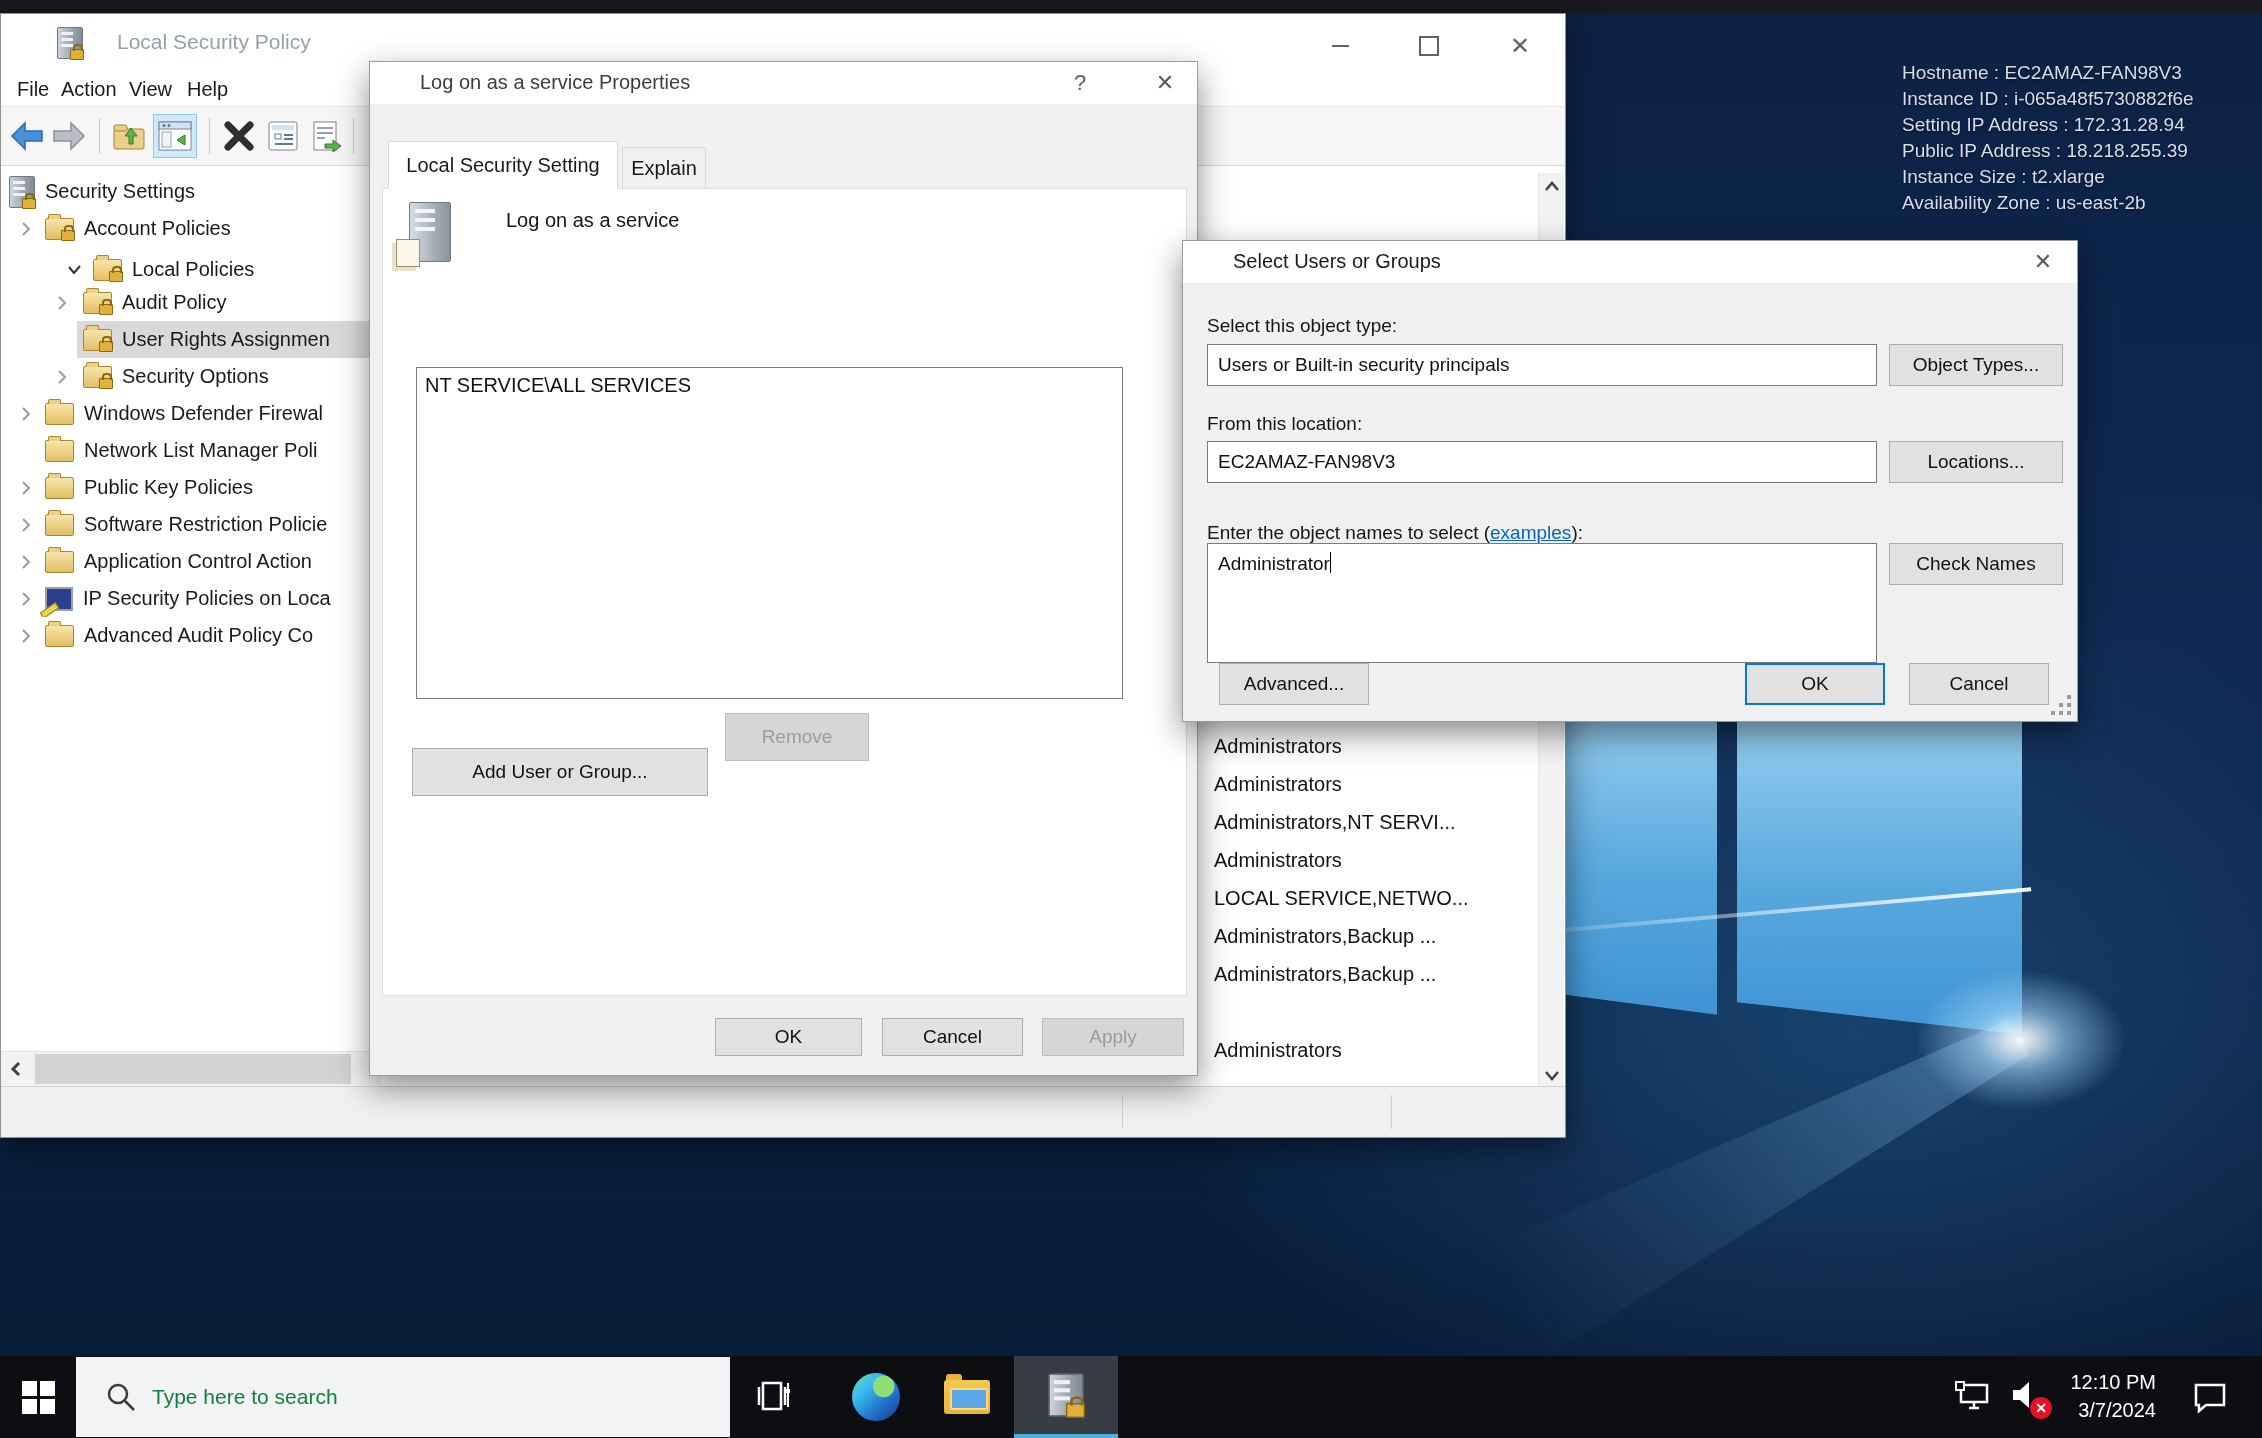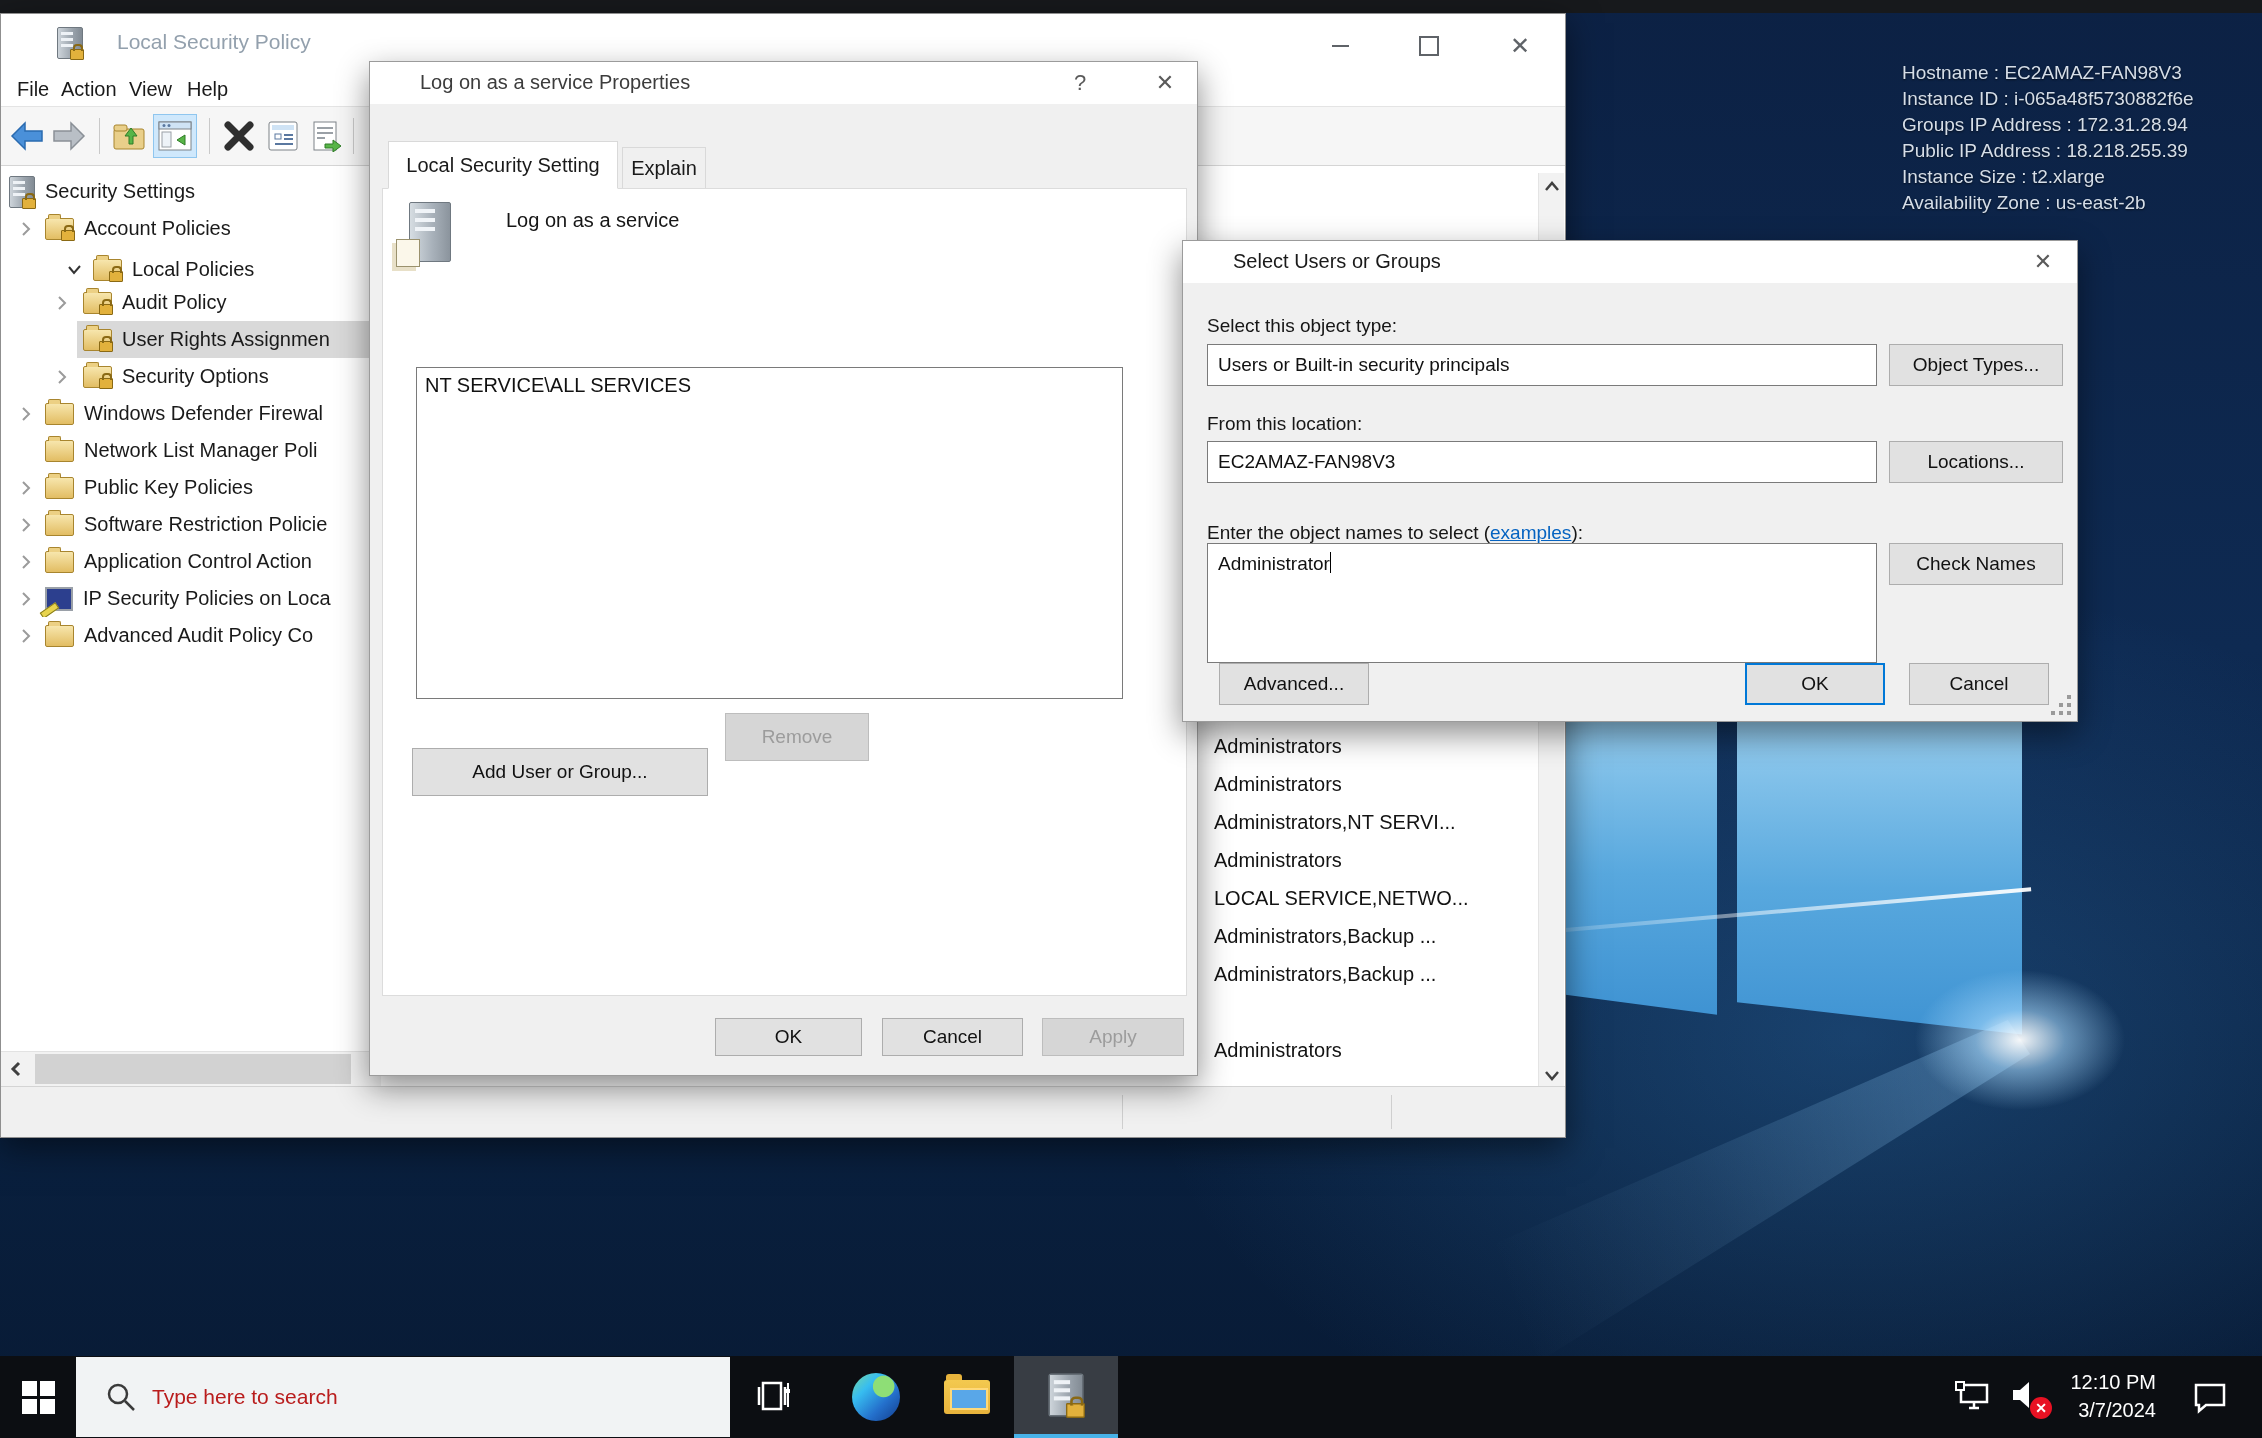--- a/index.html
+++ b/index.html
@@ -99,21 +99,21 @@
   .bigsrv{position:absolute;left:39px;top:140px;width:40px;height:58px;background:linear-gradient(90deg,#d6dde2,#a9b2bb 55%,#8b949d);border:1px solid #6f7880;border-radius:2px;}
   .bigsrv:before{content:"";position:absolute;left:5px;top:6px;width:20px;height:4px;background:#f0f4f8;box-shadow:0 9px 0 #f0f4f8,0 18px 0 #f0f4f8;}
   .bigsrv:after{content:"";position:absolute;left:-14px;bottom:-6px;width:22px;height:26px;background:#fbf7ea;border:1px solid #9a916d;box-shadow:-4px 4px 0 #e8e0c8;}
 
   
   .taskbar{position:absolute;left:0;top:1356px;width:2262px;height:82px;background:#0c0e12;z-index:5;}
   .tb-btn{position:absolute;top:0;height:82px;display:flex;align-items:center;justify-content:center;}
   .winlogo{display:grid;grid-template-columns:15px 15px;grid-template-rows:15px 15px;gap:3px;}
   .winlogo div{background:#fff;}
   .searchbox{position:absolute;left:76px;top:1px;width:654px;height:80px;background:#f1f3f4;display:flex;align-items:center;}
-  .search-txt{font-size:21px;color:#b91c1c;margin-left:14px;}
+  .search-txt{font-size:21px;color:#15803d;margin-left:14px;}
   .edgeball{width:48px;height:48px;border-radius:50%;
     background:radial-gradient(circle at 66% 28%,#8ede76 0 22%,transparent 24%),
                linear-gradient(135deg,#7ad9a0 0%,#37bdf0 30%,#2470cc 65%,#123c8c 100%);}
   .tfold{position:relative;width:46px;height:34px;background:linear-gradient(180deg,#f3c94f,#e8b33c);border-radius:3px;}
   .tfold:before{content:"";position:absolute;top:-6px;left:2px;width:16px;height:6px;background:#e8b33c;border-radius:3px 3px 0 0;}
   .tfold:after{content:"";position:absolute;left:6px;bottom:4px;width:34px;height:18px;background:#59a7e8;border:2px solid #ffd978;}
   .secpol-active{background:#383d44;border-bottom:4px solid #48b2e8;box-sizing:border-box;}
   .clock{position:absolute;left:2044px;top:12px;width:112px;color:#fff;font-size:20px;line-height:28px;text-align:right;}
   .badge{position:absolute;right:-7px;bottom:-4px;width:22px;height:22px;border-radius:50%;background:#e81123;color:#fff;
     display:flex;align-items:center;justify-content:center;font-size:14px;font-weight:bold;}
@@ -128,21 +128,21 @@
     <div class="pane right"></div>
     <div class="beam"></div>
     <div class="cone"></div>
     <div class="glow"></div>
   </div>
   <div class="topstrip"></div>
 
   <div class="ec2">
     <div>Hostname : EC2AMAZ-FAN98V3</div>
     <div>Instance ID : i-065a48f5730882f6e</div>
-    <div>Groups IP Address : 172.31.28.94</div>
+    <div>Setting IP Address : 172.31.28.94</div>
     <div>Public IP Address : 18.218.255.39</div>
     <div>Instance Size : t2.xlarge</div>
     <div>Availability Zone : us-east-2b</div>
   </div>
 
   <div class="win">
 
     <div class="titlebar">
       <div class="abs" style="left:56px;top:13px;">
         <div class="srv">

